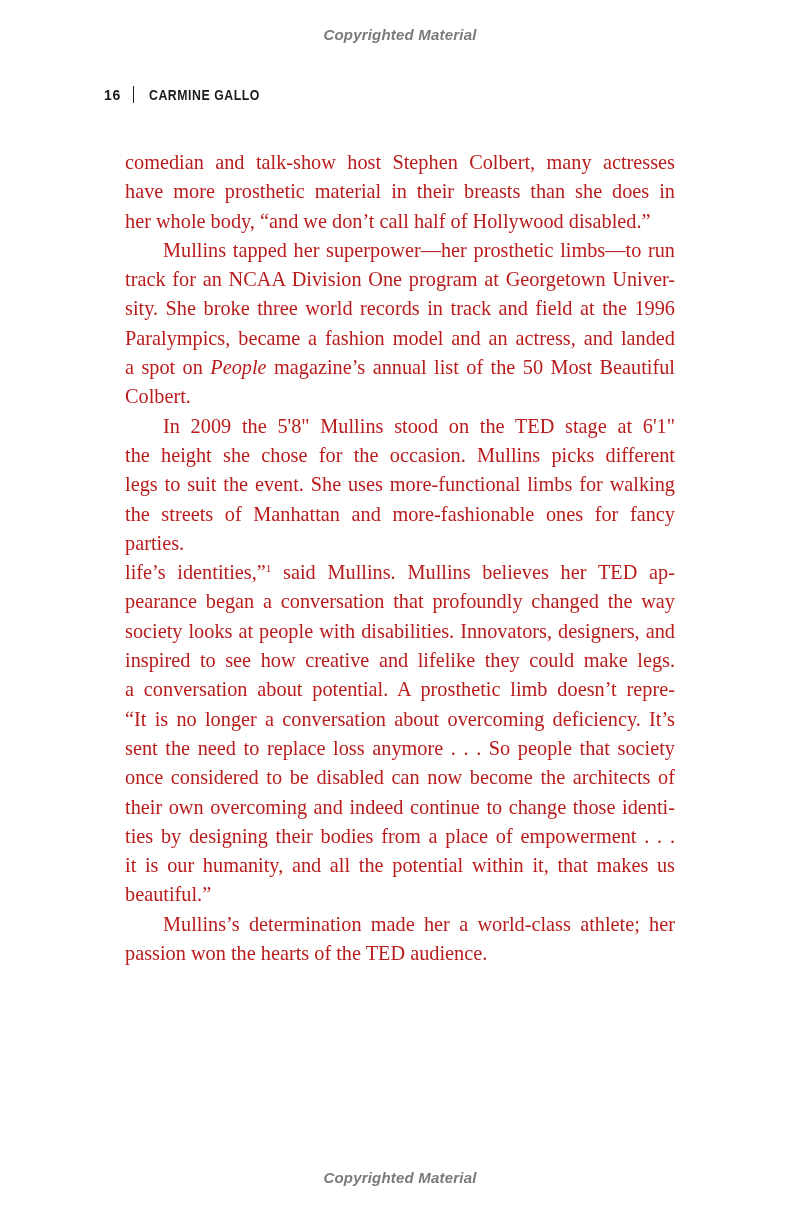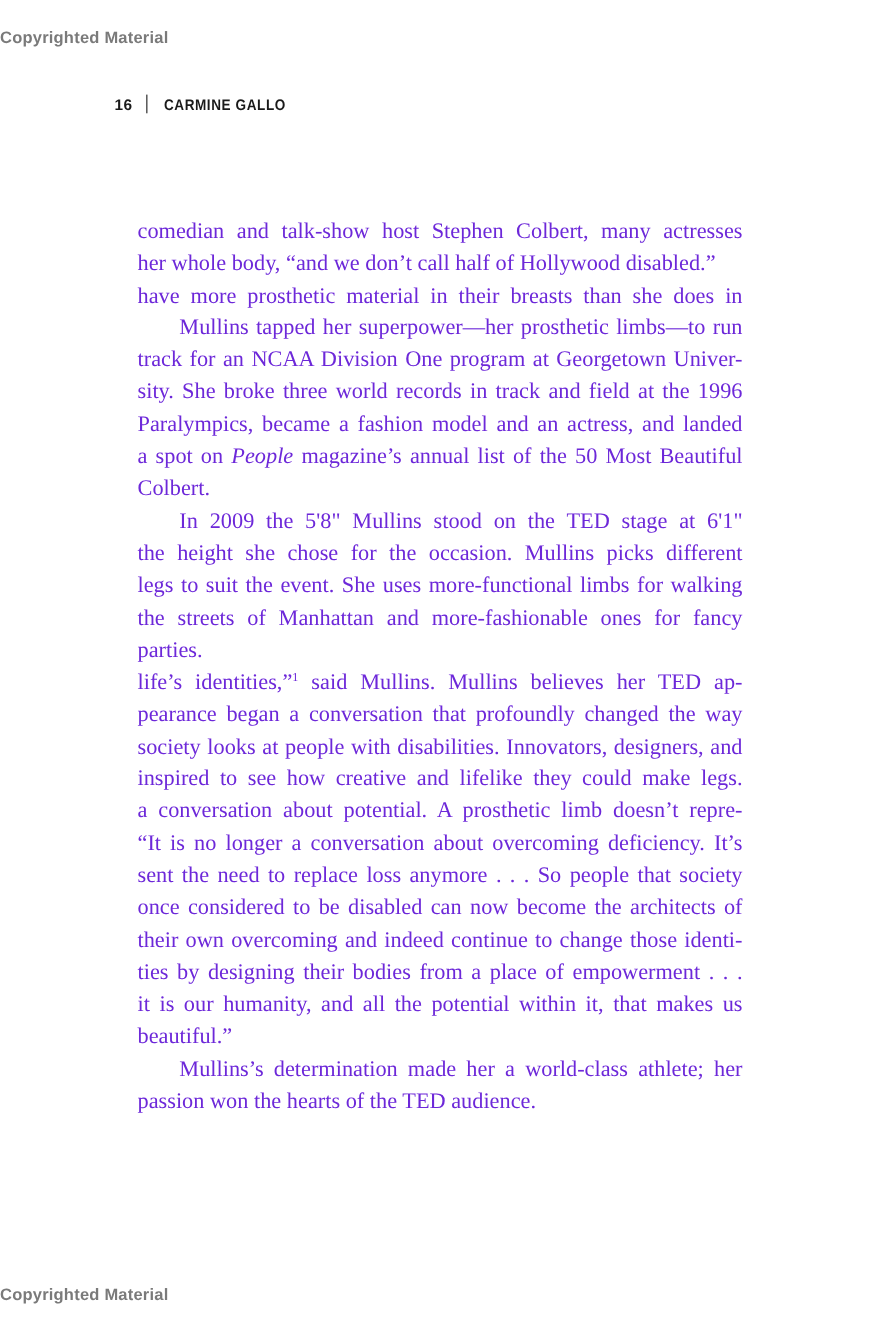--- a/index.html
+++ b/index.html
@@ -1,34 +1,34 @@
 <!DOCTYPE html>
 <html><head>
 <meta charset="utf-8">
 <style>
   html, body { margin: 0; padding: 0; background: #ffffff; }
   body { width: 800px; height: 1213px; position: relative; overflow: hidden; }
   .watermark {
-    position: absolute; left: 0; width: 800px; text-align: left;
+    position: absolute; left: 0; width: 800px; text-align: center;
     font-family: "Liberation Sans", sans-serif; font-size: 15px; font-weight: bold;
-    color: #7a7a7a; letter-spacing: 0.2px;
+    color: #7a7a7a; letter-spacing: 0.2px; font-style: italic;
   }
   .wm-top { top: 26px; }
   .wm-bottom { top: 1169px; }
   .running-head {
     position: absolute; top: 86px; left: 104px;
     font-family: "Liberation Sans", sans-serif; font-weight: bold; font-size: 14px;
     color: #1a1a1a; display: flex; align-items: center; letter-spacing: 0.6px;
   }
   .running-head .folio { margin-right: 12px; }
   .running-head .sep { width: 1.5px; height: 17px; background: #1a1a1a; margin-right: 15px; }
   .running-head .author { transform: scaleX(0.88); transform-origin: left center; display:inline-block; }
   .body-text {
     position: absolute; top: 148px; left: 125px; width: 550px;
-    font-family: "Liberation Serif", serif; font-size: 20.3px; color: #6d28d9; margin-top: 48px;
+    font-family: "Liberation Serif", serif; font-size: 20.3px; color: #b91c1c;
   }
   .line {
     height: 29.3px; line-height: 29.3px; white-space: nowrap;
     text-align: justify; text-align-last: justify; overflow: visible;
   }
   .line.last { text-align-last: left; }
   .line.indent { text-indent: 38px; }
   sup { font-size: 11px; vertical-align: 7px; line-height: 0; }
 </style>
 </head>
@@ -37,22 +37,22 @@
 <div class="watermark wm-top">Copyrighted Material</div>
 
 <div class="running-head">
   <span class="folio">16</span>
   <span class="sep"></span>
   <span class="author">CARMINE GALLO</span>
 </div>
 
 <div class="body-text" id="body-text">
     <div class="line">comedian and talk-show host Stephen Colbert, many actresses</div>
+    <div class="line">have more prosthetic material in their breasts than she does in</div>
     <div class="line last">her whole body, “and we don’t call half of Hollywood disabled.”</div>
-    <div class="line">have more prosthetic material in their breasts than she does in</div>
     <div class="line indent">Mullins tapped her superpower—her prosthetic limbs—to run</div>
     <div class="line">track for an NCAA Division One program at Georgetown Univer-</div>
     <div class="line">sity. She broke three world records in track and field at the 1996</div>
     <div class="line">Paralympics, became a fashion model and an actress, and landed</div>
     <div class="line"><span>a spot on </span><i>People</i><span> magazine’s annual list of the 50 Most Beautiful</span></div>
     <div class="line last">Colbert.</div>
     <div class="line indent">In 2009 the 5'8" Mullins stood on the TED stage at 6'1"</div>
     <div class="line">the height she chose for the occasion. Mullins picks different</div>
     <div class="line">legs to suit the event. She uses more-functional limbs for walking</div>
     <div class="line">the streets of Manhattan and more-fashionable ones for fancy</div>

